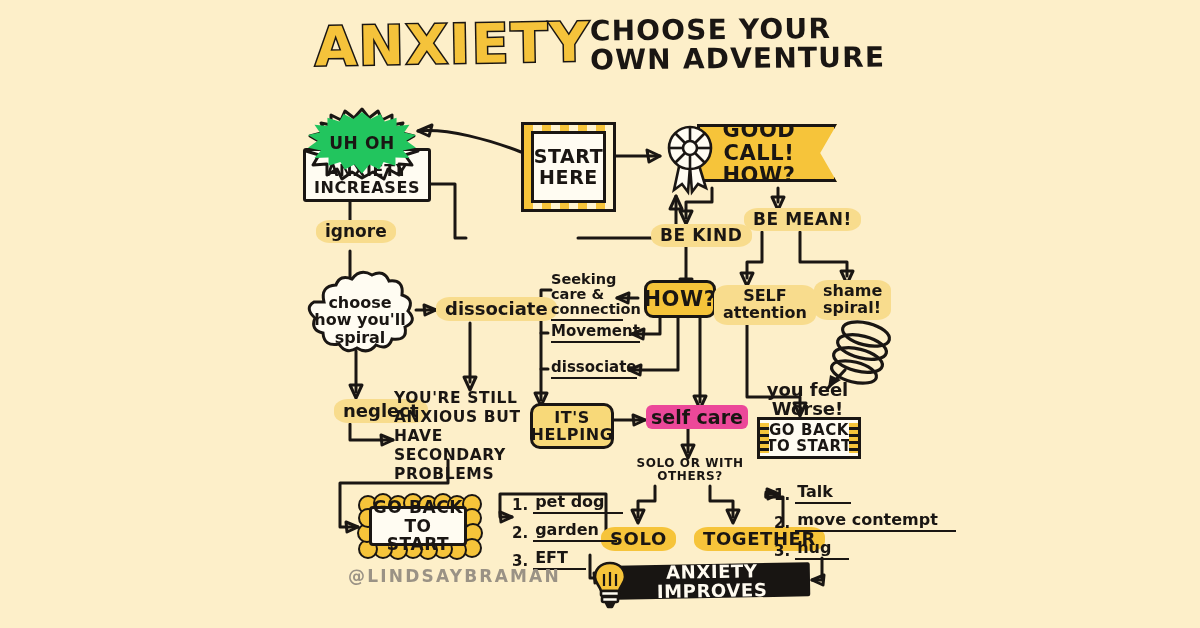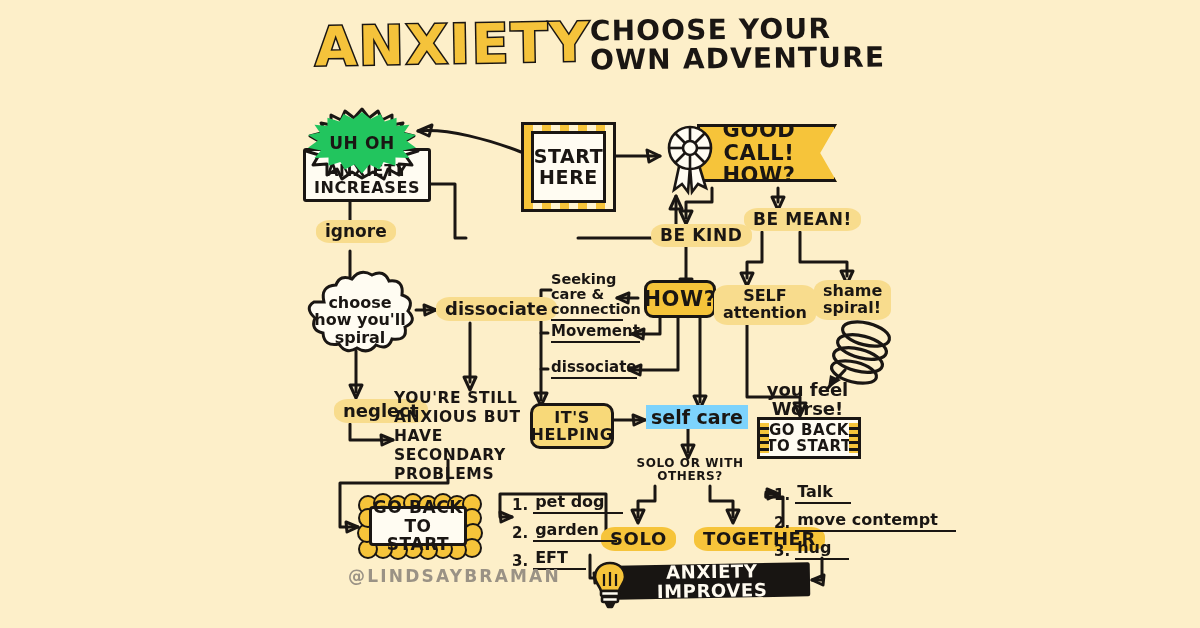--- a/index.html
+++ b/index.html
@@ -55,21 +55,21 @@
   .caps { text-transform: uppercase; letter-spacing: .6px; }
 
   
   .pill {
     display: inline-block;
     background: #F8DC8D;
     border-radius: 14px / 10px;
     padding: 2px 9px 3px 9px;
   }
   .pill-strong { background: #F6C43A; }
-  .pill-white { background: #7dd3fc; border-radius: 0; }
+  .pill-white { background: #ec4899; border-radius: 6px; }
 
   
   .box-plain {
     background: #FFFCF2;
     border: 3px solid #1a1613;
     border-radius: 3px;
     display:flex; align-items:center; justify-content:center;
   }
   .box-yellow {
     background: #F6C43A;

